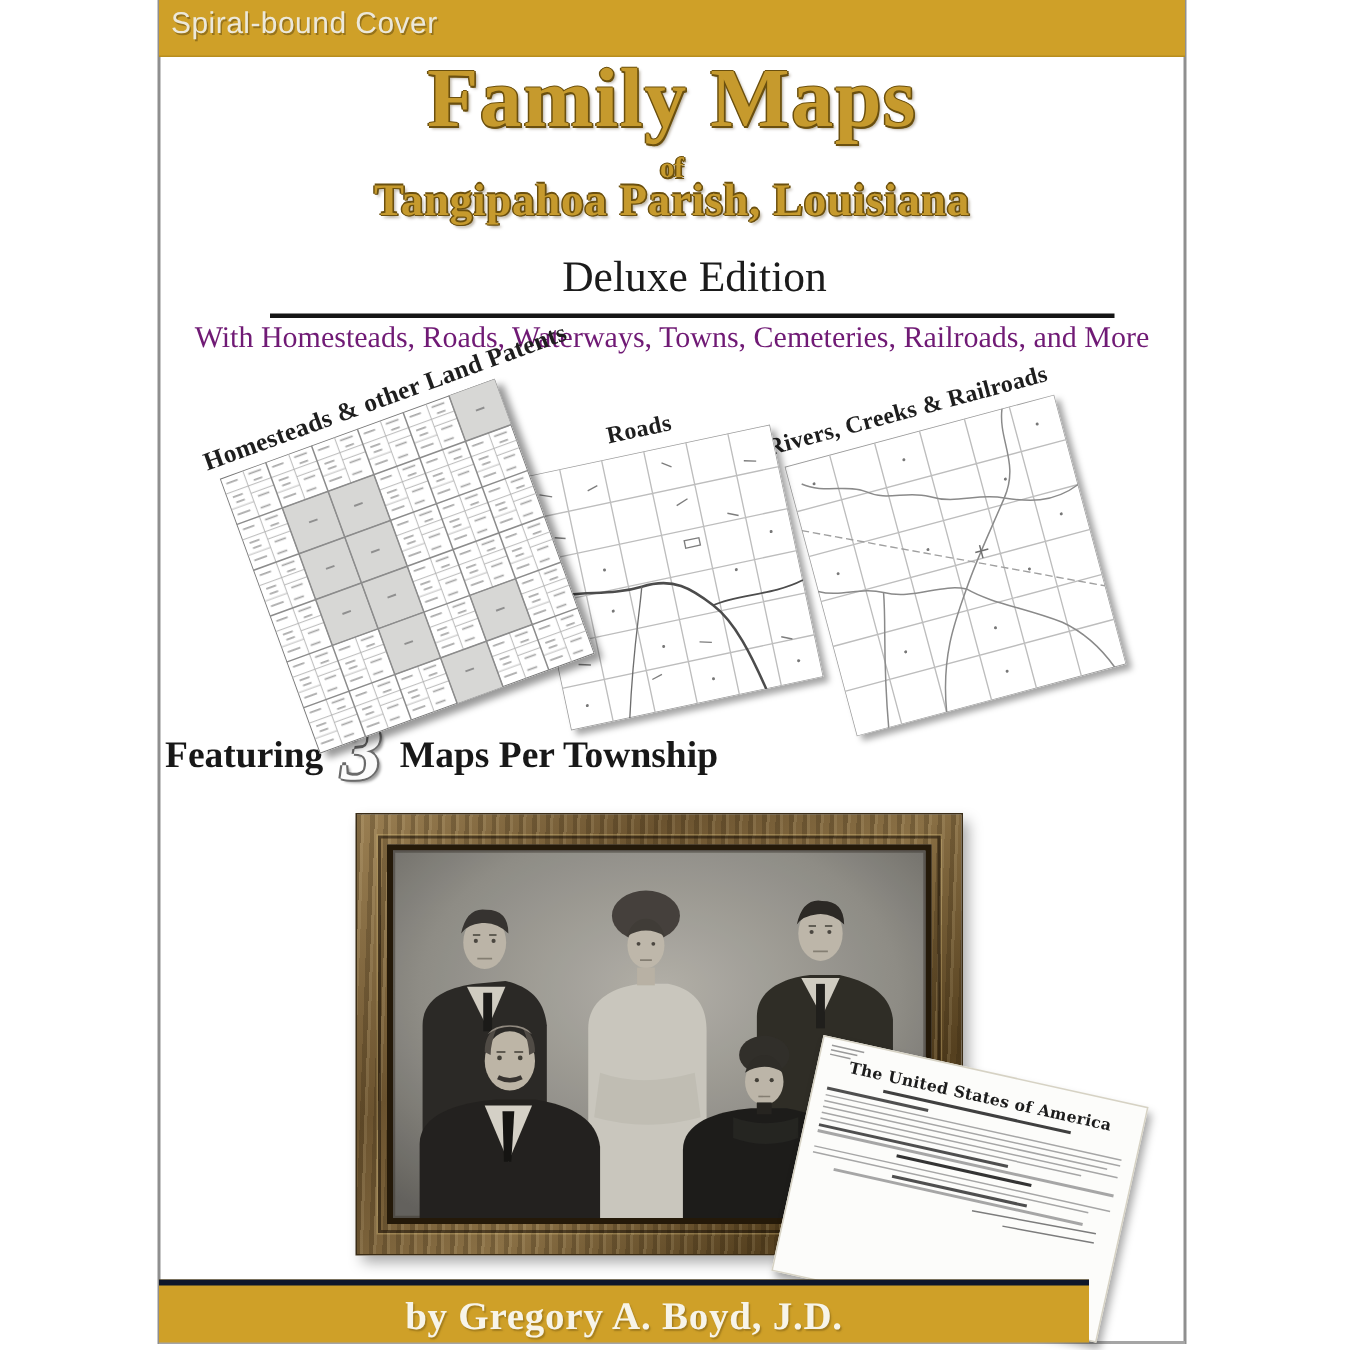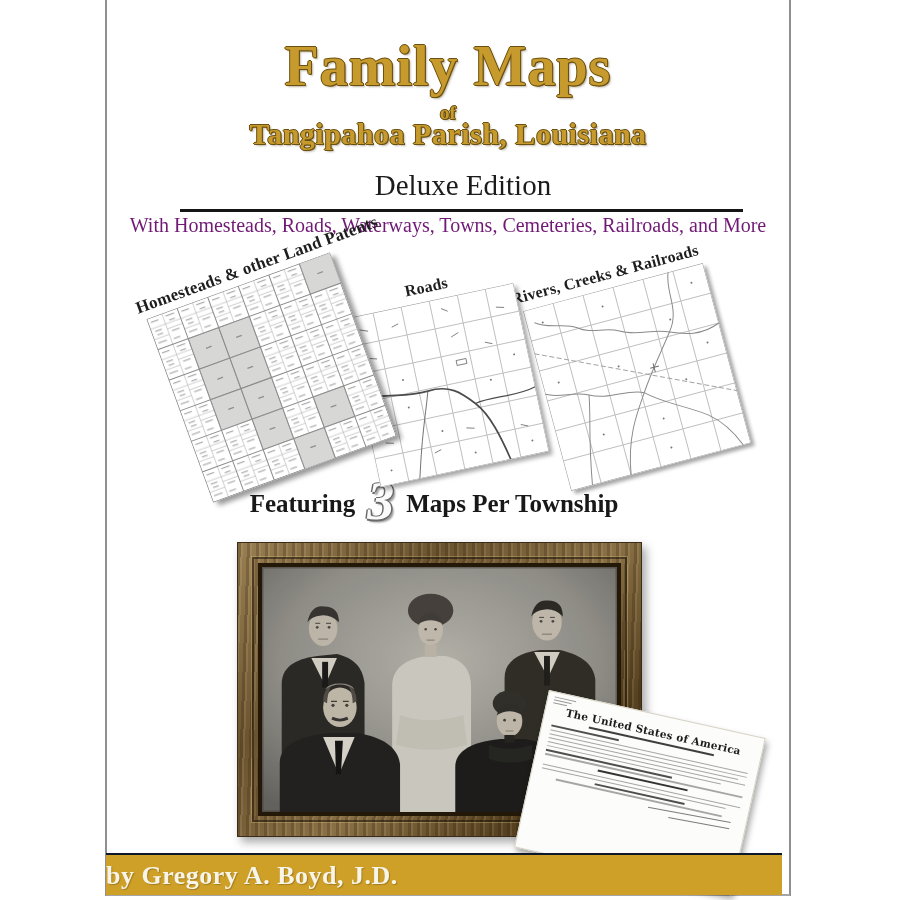--- a/index.html
+++ b/index.html
@@ -52,21 +52,21 @@
   .map2 { left:361px; top:299px; width:172px; height:172px; transform:rotate(-12deg); z-index:4;
           box-shadow:3px 4px 4px rgba(0,0,0,.35); }
   .map3 { left:544px; top:284px; width:186px; height:186px; transform:rotate(-15deg); z-index:3;
           box-shadow:3px 4px 4px rgba(0,0,0,.35); }
   .map1 .map-label { left:-6px; }
   .map2 .map-label { left:50%; transform:translateX(-50%); font-size:16px; }
   .map3 .map-label { left:-8px; font-size:16px; }
 
   
   .featuring {
-    position:absolute; left:92px; top:480px; width:684px; text-align:center; z-index:2;
+    position:absolute; left:110px; top:480px; width:684px; z-index:2;
     font-weight:bold; color:#181818;
   }
   .featuring .txt { font-size:25px; vertical-align:middle; }
   .featuring .big3 {
     display:inline-block; font-size:54px; line-height:.9; margin:0 8px; vertical-align:middle;
     font-style:italic; color:#fbfbfb; position:relative; top:-3px;
     text-shadow: 1.5px 0 0 #6a6a6a, -1.5px 0 0 #6a6a6a, 0 1.5px 0 #6a6a6a, 0 -1.5px 0 #6a6a6a,
                  2.5px 2.5px 2px #9a9a9a;
   }
 
@@ -104,38 +104,41 @@
   }
   .doc-sub { width:128px; height:2.2px; background:#3f3f3f; margin:3px auto 4px auto; }
   .tl { height:1.5px; background:#a6a6a6; margin:2.6px 0; }
   .tl.d { background:#4f4f4f; height:1.8px; }
   .tl.name { width:92px; margin:3.2px auto; background:#333; height:2.2px; }
   .doc .sig { position:relative; height:16px; margin-top:2px; }
   .doc .sig i { position:absolute; right:6px; display:block; height:1.4px; background:#7c7c7c; }
 
   
   .banner-bottom {
-    position:absolute; left:106px; top:853px; width:676px; height:42px;
-    background:#CFA028; z-index:9; border-top:2px solid #0f172a;
-    text-align:left;
+    position:absolute; left:106px; top:853px; width:620px; height:42px;
+    background:#CFA028; z-index:9; border-top:4px solid #0f172a;
+    text-align:center;
   }
   .banner-bottom .author {
     font-size:26px; font-weight:bold; color:#F7F4E9; line-height:42px;
     text-shadow:1px 1px 1px rgba(120,90,20,.5); letter-spacing:.5px;
   }
 </style>
 </head>
 <body>
 
 <div class="page">
 
   <div class="edge left"></div>
   <div class="edge right"></div>
   <div class="edge bottom"></div>
 
+  <div class="banner-top">
+    <div class="lbl">Spiral-bound Cover</div>
+  </div>
 
   <div class="title-wrap">
     <div class="t-main gold-t">Family Maps</div>
     <div class="t-of gold-t">of</div>
     <div class="t-region gold-t">Tangipahoa Parish, Louisiana</div>
     <div class="t-edition">Deluxe Edition</div>
     <div class="t-rule"></div>
     <div class="t-tagline">With Homesteads, Roads, Waterways, Towns, Cemeteries, Railroads, and More</div>
   </div>
 

